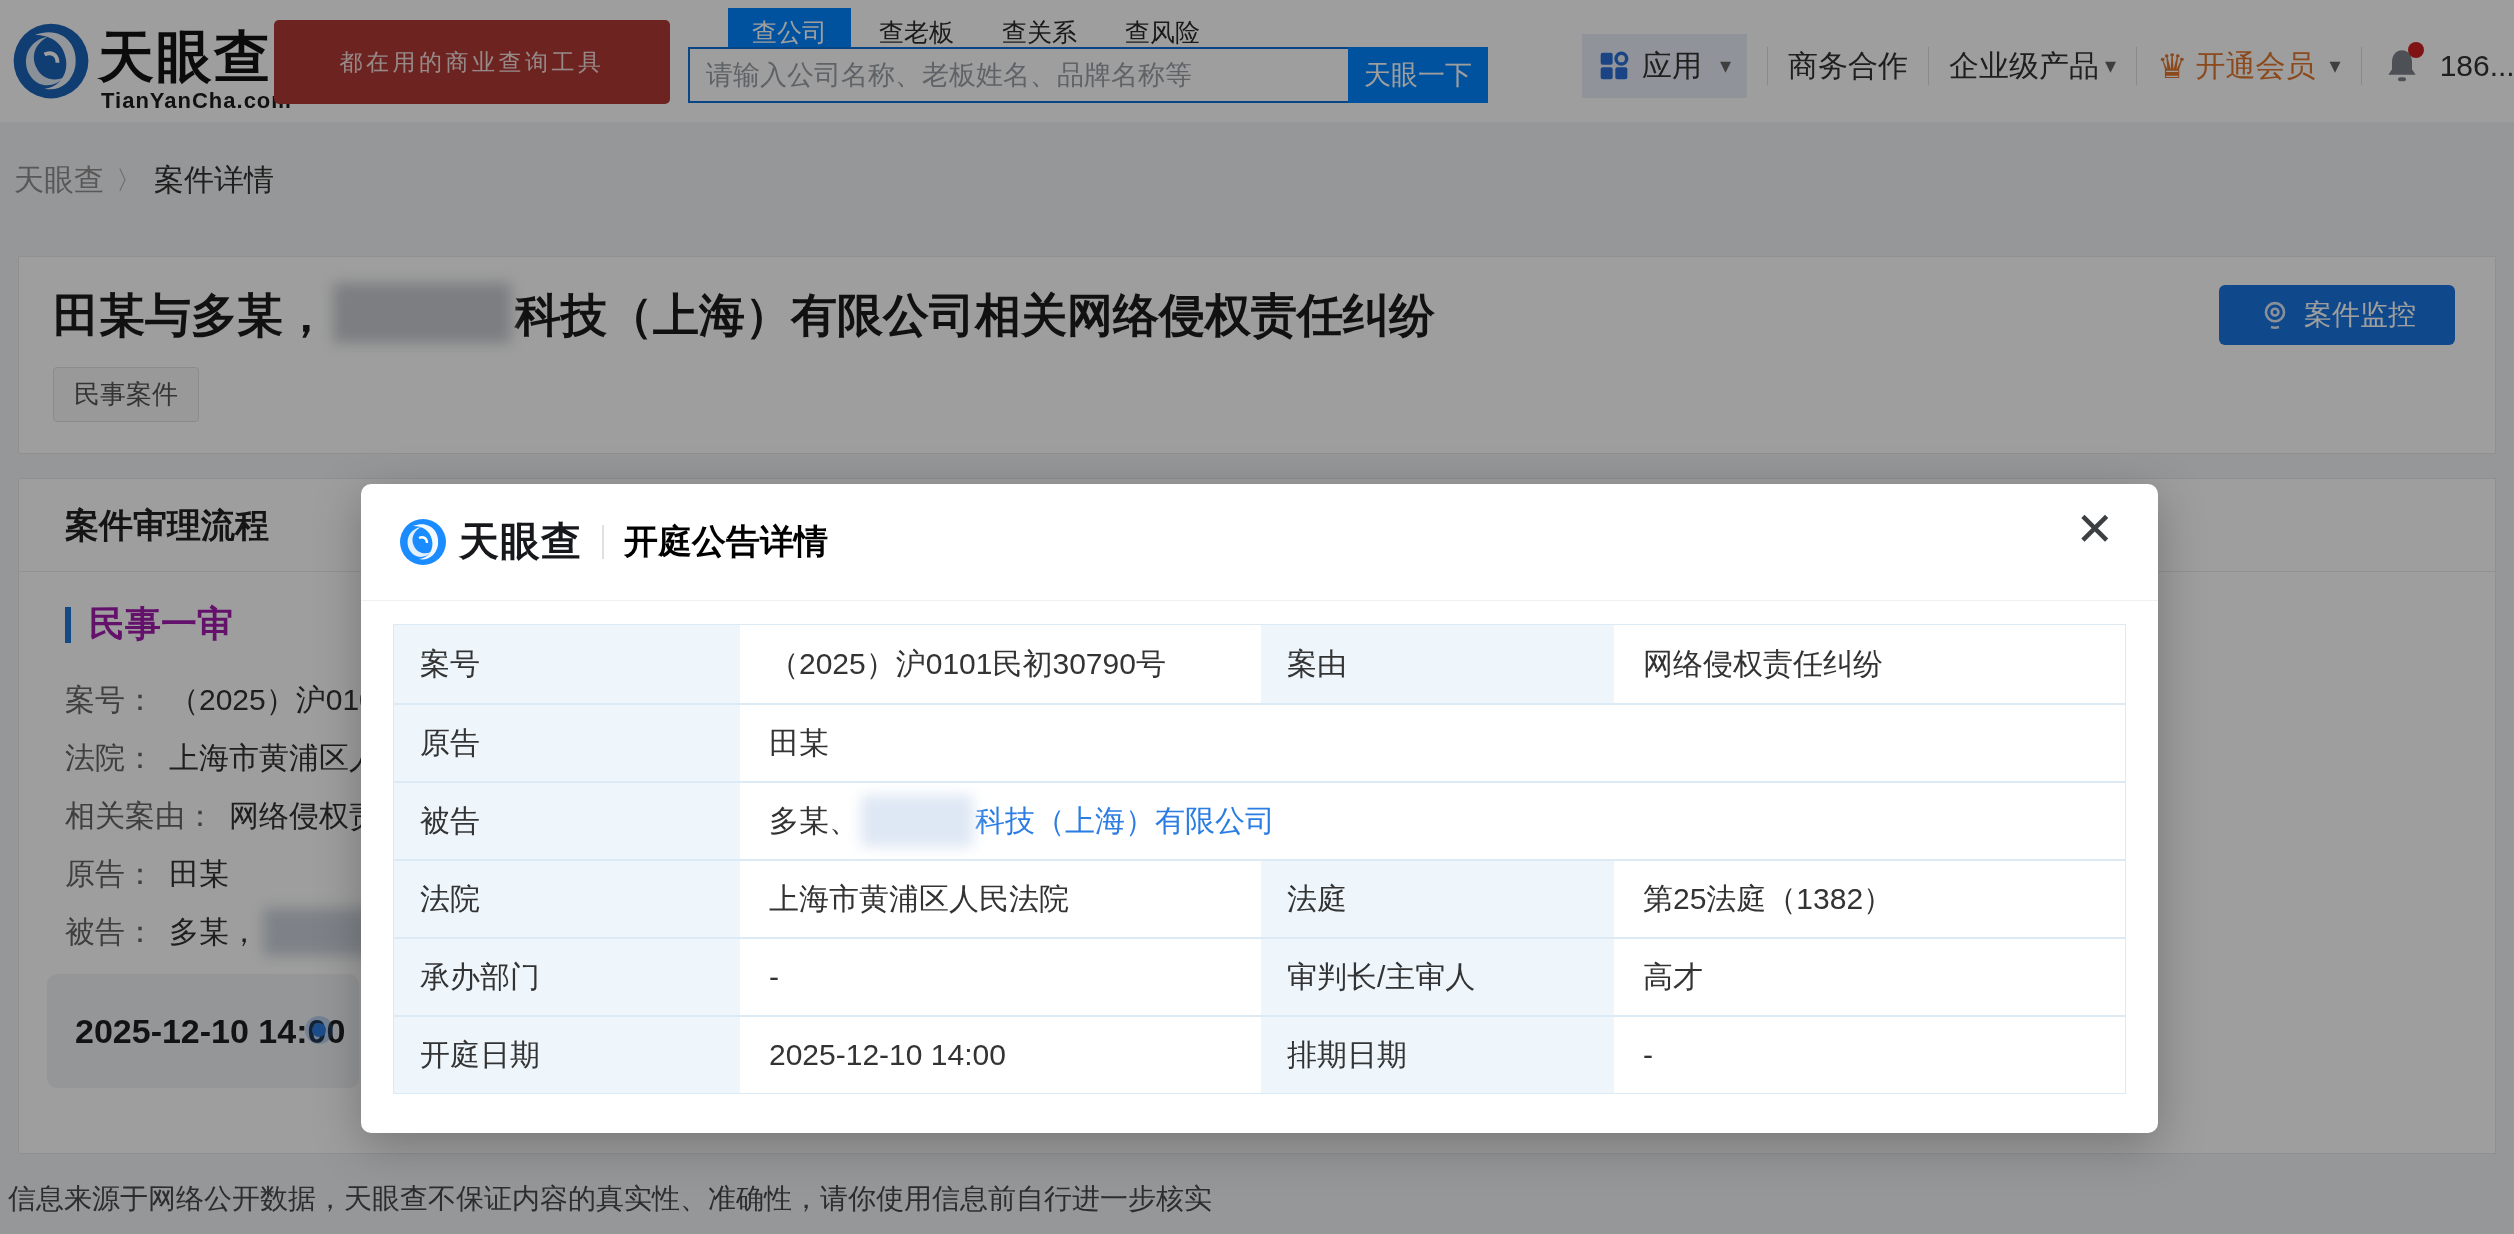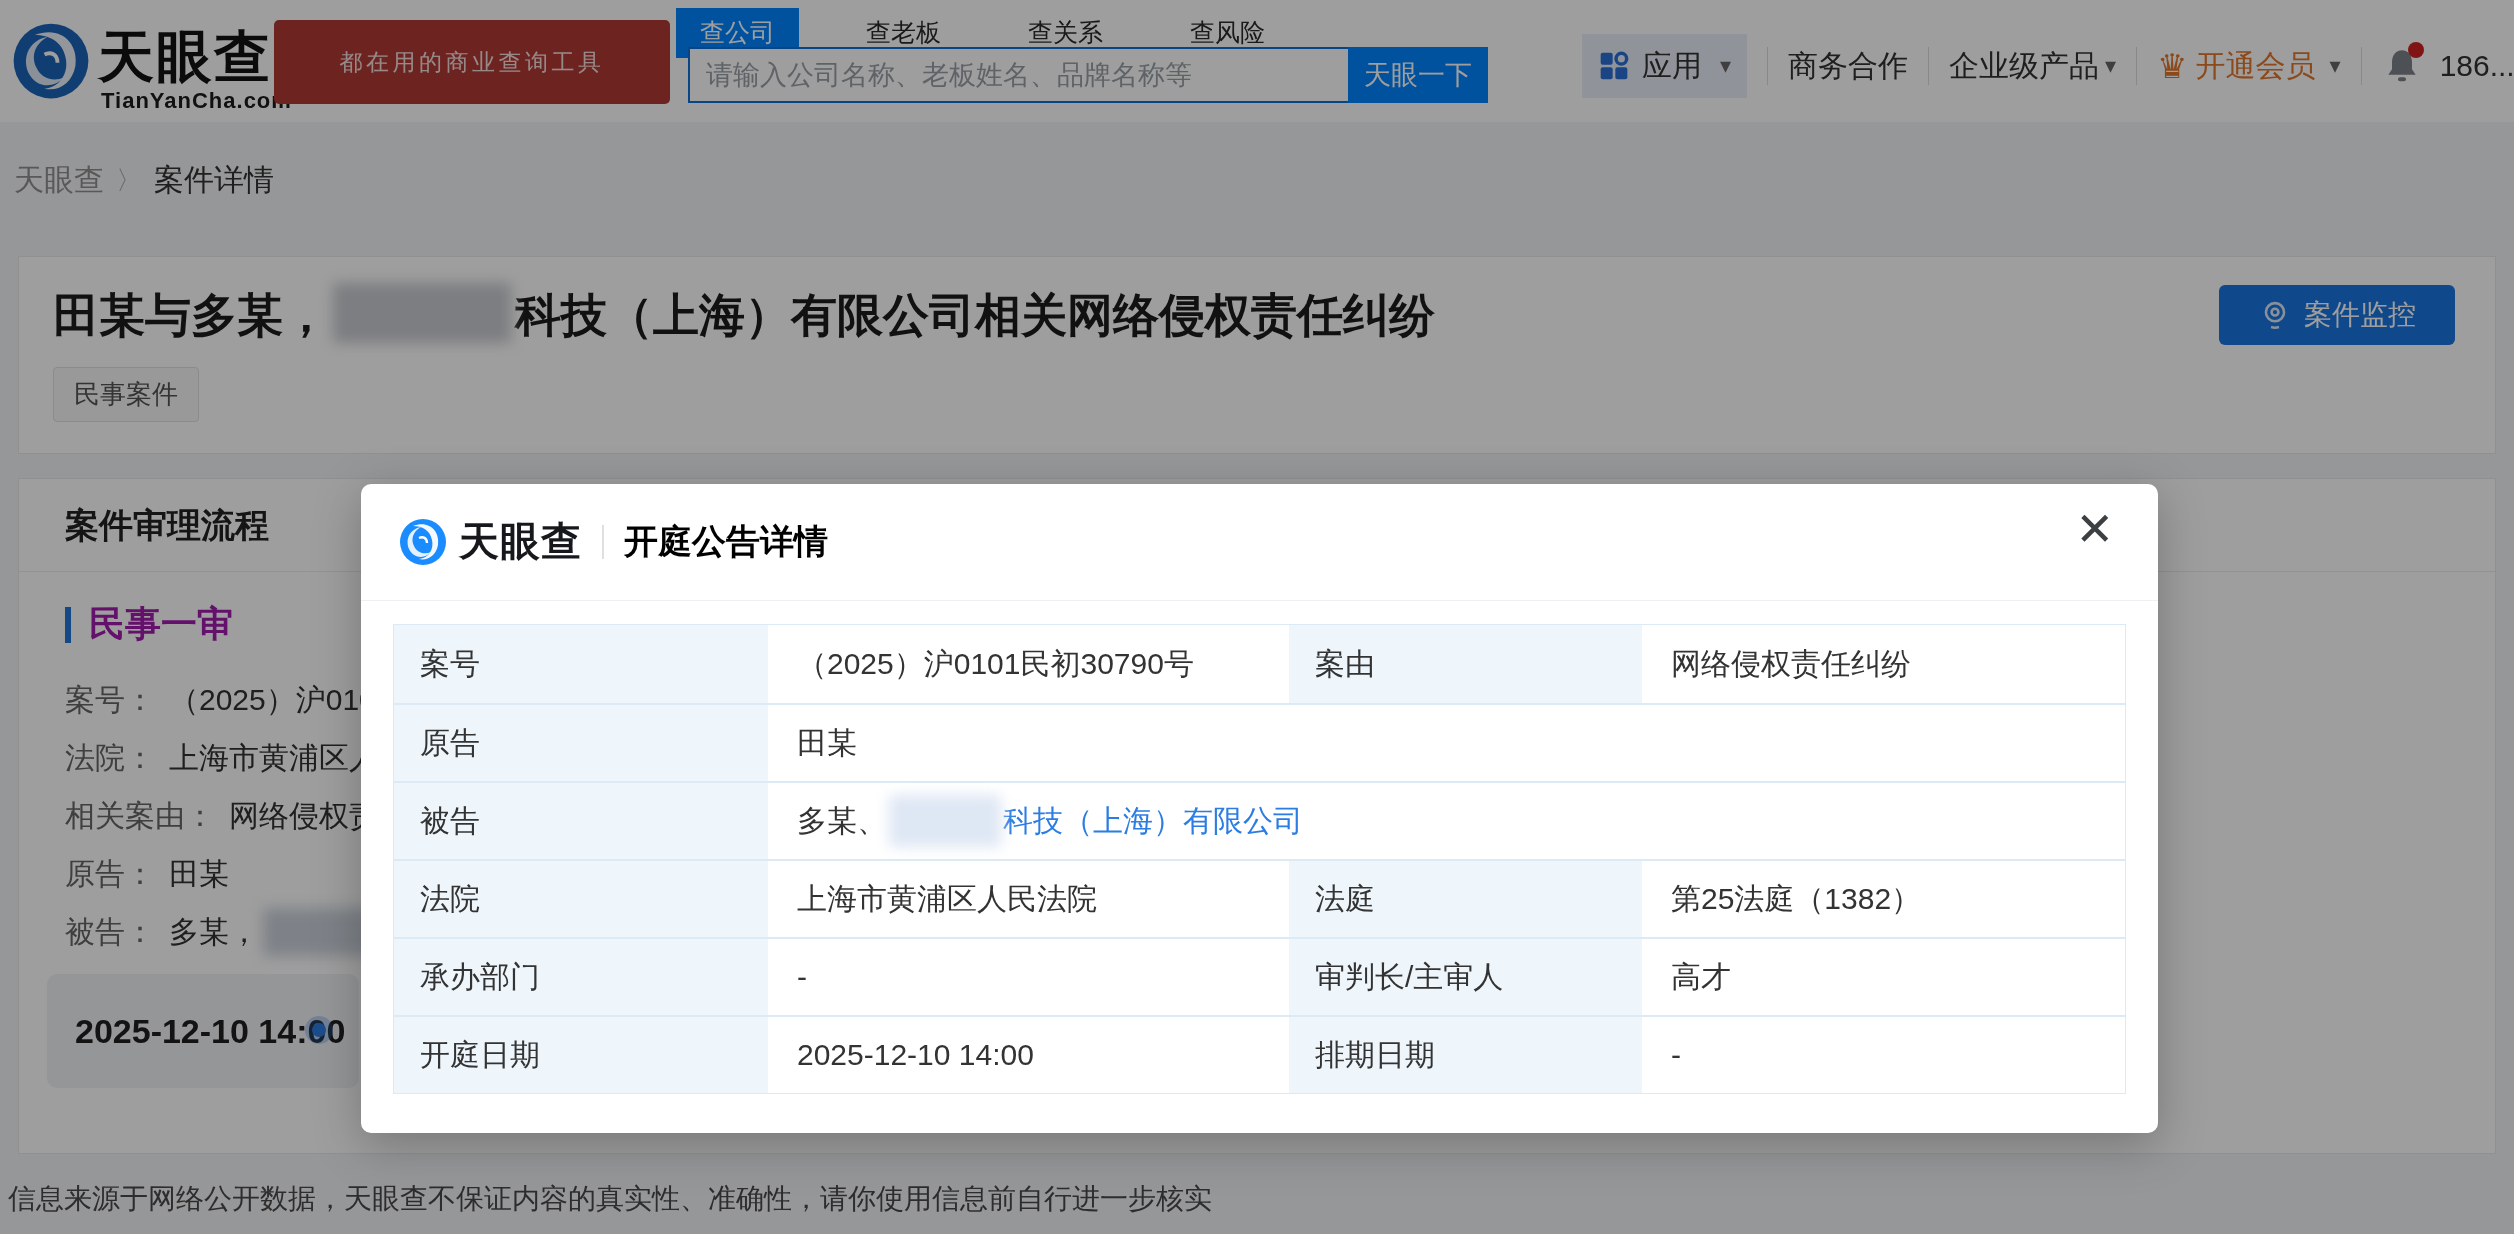--- a/index.html
+++ b/index.html
@@ -8,21 +8,21 @@
 
   
   #header { position:absolute; left:0; top:0; width:2514px; height:122px; background:#fff; }
   .logo-circle { position:absolute; left:12px; top:22px; width:78px; height:78px; }
   .brand-cn { position:absolute; left:98px; top:20px; font-size:56px; font-weight:800; color:#121212; letter-spacing:2px; }
   .brand-domain { position:absolute; left:101px; top:88px; font-size:22px; font-weight:700; color:#1c1c1c; letter-spacing:1px; }
   .badge { position:absolute; left:274px; top:20px; width:396px; height:84px; background:#b13a36; border-radius:5px;
            display:flex; flex-direction:column; justify-content:center; align-items:center; gap:2px; }
   .badge div { font-size:23px; color:#f2dfdd; letter-spacing:3.5px; line-height:33px; white-space:nowrap; }
 
-  .tabs { position:absolute; left:676px; top:8px; display:flex; align-items:flex-end;gap:39px; }
+  .tabs { position:absolute; left:728px; top:8px; display:flex; align-items:flex-end; }
   .tab { font-size:25px; color:#2b2b2b; padding:8px 0 9px; margin-right:48px; cursor:pointer; }
   .tab.active { background:#0084ff; color:#fff; padding:8px 24px 9px; margin-right:28px; }
   .searchbar { position:absolute; left:688px; top:47px; width:800px; height:56px; display:flex; }
   .searchbar input { flex:1; border:2px solid #0a70d8; border-right:none; outline:none; padding-left:16px; font-size:27px; color:#333;
                      font-family:"Liberation Sans","DejaVu Sans",sans-serif; }
   .searchbar input::placeholder { color:#9aa0a6; }
   .search-btn { width:140px; background:#0084ff; color:#ffffff; font-size:27px; border:none; cursor:pointer; }
 
   .hnav { position:absolute; left:1582px; top:34px; height:64px; display:flex; align-items:center; font-size:30px; color:#333; }
   .chip { background:#e9eff8; border-radius:0; height:64px; display:flex; align-items:center; gap:12px; padding:0 16px; cursor:pointer; }
@@ -84,21 +84,21 @@
   .mh .mtitle { font-size:34px; font-weight:600; color:#000000; }
   .m-hline { position:absolute; left:0; top:116px; width:100%; height:1px; background:#eef1f4; }
   .m-close { position:absolute; right:44px; top:22px; font-size:46px; color:#3c4043; cursor:pointer; line-height:1; }
 
   .m-table { position:absolute; left:32px; top:140px; width:1733px; border:1px solid #dceaf5; background:#fff; }
   .m-row { display:flex; height:78px; border-top:2px solid #dceaf5; }
   .m-row:first-child { border-top:none; }
   .m-cell { display:flex; align-items:center; padding-left:26px; font-size:30px; color:#333; margin-right:3px; white-space:nowrap; }
   .m-cell:last-child { margin-right:0; }
   .m-lab { background:#eef6fc; }
-  .m-l1 { width:374px; }
+  .m-l1 { width:346px; }
   .m-v1 { width:515px; background:#fff; }
   .m-l2 { width:353px; }
   .m-v2 { flex:1; background:#fff; }
   .m-vspan { flex:1; background:#fff; }
   .m-link { color:#2b7de3; cursor:pointer; }
   .blur-mdef { width:112px; height:52px; background:#dee7f4; margin:0 2px; vertical-align:-16px; }
 
   svg { display:block; }
 </style>
 </head>

